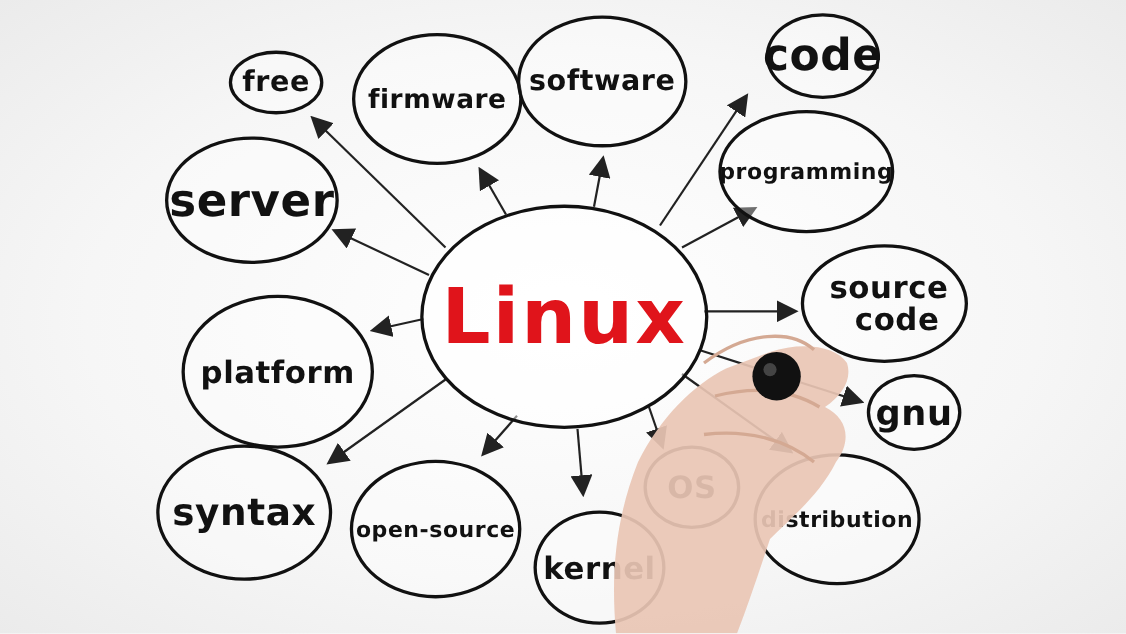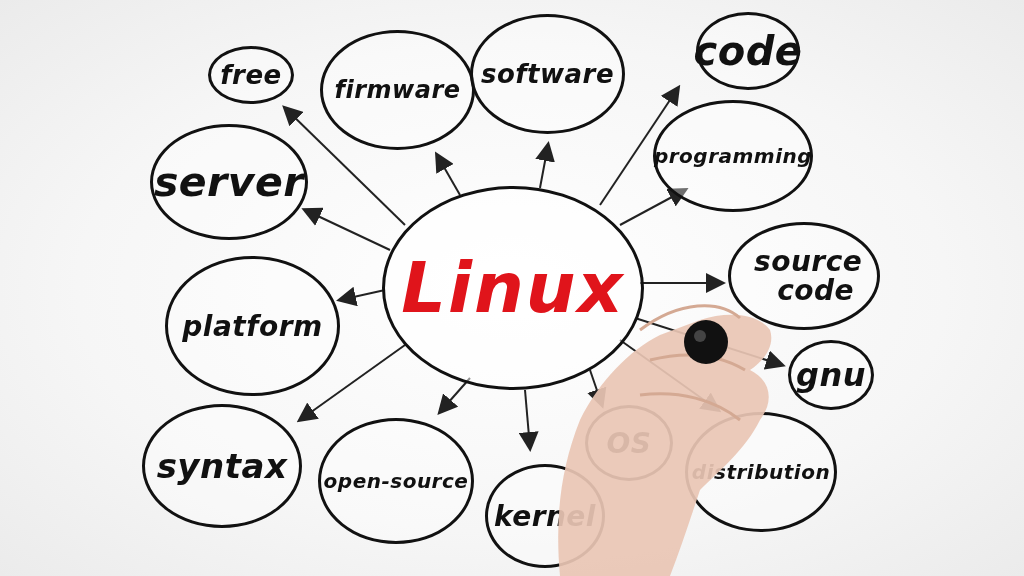--- a/index.html
+++ b/index.html
@@ -1,19 +1,19 @@
 <!DOCTYPE html>
 <html><head>
 <meta charset="utf-8">
 <style>
   html,body{margin:0;padding:0;}
   body{width:1024px;height:576px;overflow:hidden;position:relative;
     background:radial-gradient(ellipse at 50% 50%, #ffffff 0%, #f6f6f6 60%, #ebebeb 100%);
     font-family:"DejaVu Sans", sans-serif;}
-  .stage{position:absolute;left:0;top:0;width:1024px;height:552px;font-style:italic;}
+  .stage{position:absolute;left:0;top:0;width:1024px;height:552px;}
   svg.links{position:absolute;left:0;top:0;}
   .node{position:absolute;border:3px solid #111;border-radius:50%;
     display:flex;align-items:center;justify-content:center;text-align:center;
     color:#111;box-sizing:border-box;background:rgba(255,255,255,0.35);
     font-family:"DejaVu Sans", sans-serif;font-weight:bold;letter-spacing:0.5px;}
   .center{position:absolute;border:3.5px solid #111;border-radius:50%;
     display:flex;align-items:center;justify-content:center;box-sizing:border-box;
     background:rgba(255,255,255,0.5);}
   .center span{color:#e0141b;font-weight:bold;font-size:70px;
     font-family:"DejaVu Sans", sans-serif;letter-spacing:2px;}
@@ -62,21 +62,21 @@
     </div>
   <div class="node" style="left:150px;top:124px;width:158px;height:116px;font-size:41px;">
       <span>server</span>
     </div>
   <div class="node" style="left:653px;top:100px;width:160px;height:112px;font-size:20px;">
       <span>programming</span>
     </div>
   <div class="node" style="left:728px;top:222px;width:152px;height:108px;font-size:28px;line-height:1.05;">
       <span style="display:block;width:100px;text-align:right;">source code</span>
     </div>
-  <div class="node" style="left:165px;top:256px;width:175px;height:140px;font-size:28px;">
+  <div class="node" style="left:165px;top:268px;width:175px;height:140px;font-size:28px;">
       <span>platform</span>
     </div>
   <div class="node" style="left:788px;top:340px;width:86px;height:70px;font-size:32px;">
       <span>gnu</span>
     </div>
   <div class="node" style="left:318px;top:418px;width:156px;height:126px;font-size:20px;">
       <span>open-source</span>
     </div>
   <div class="node" style="left:142px;top:404px;width:160px;height:124px;font-size:34px;">
       <span>syntax</span>

